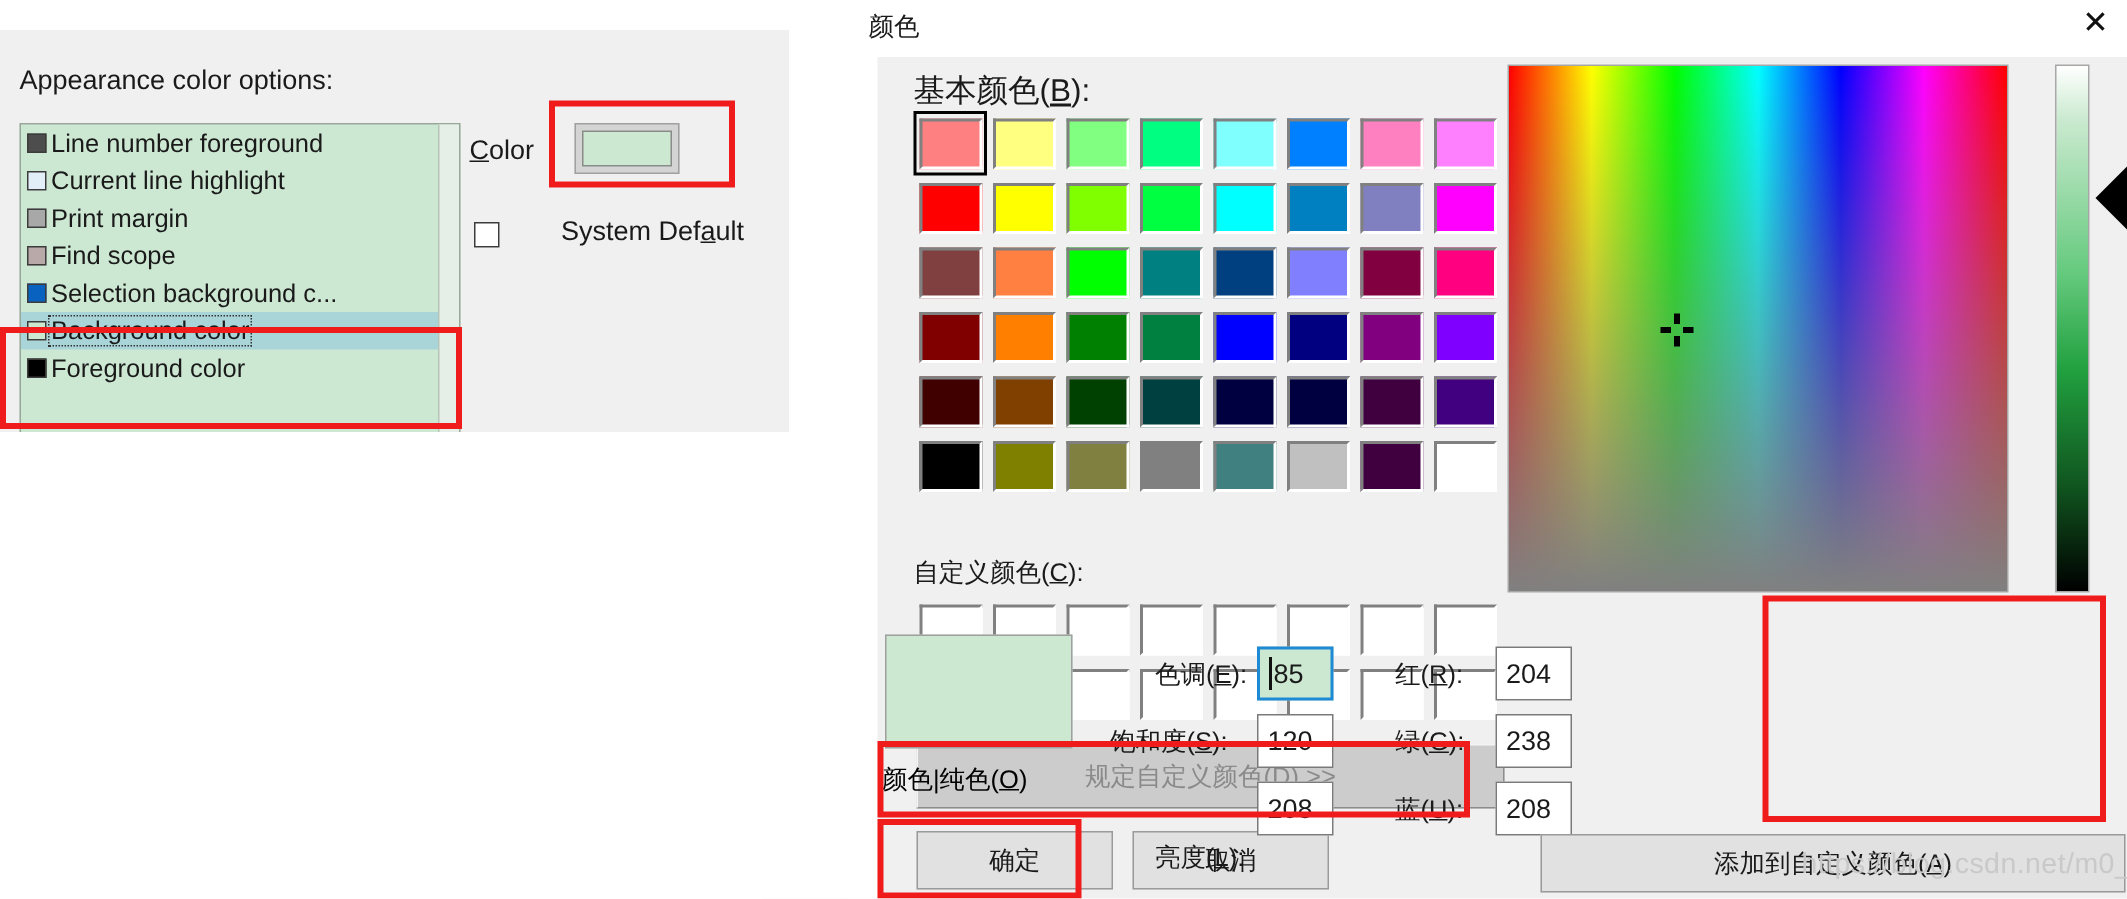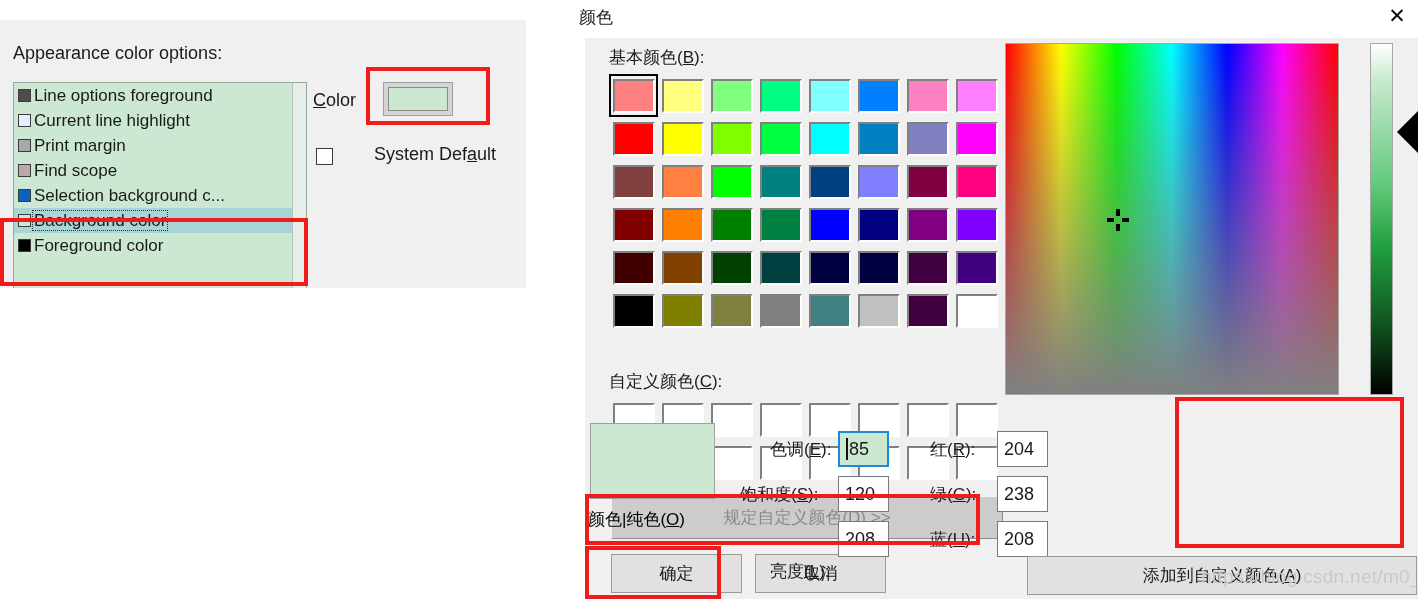--- a/index.html
+++ b/index.html
@@ -41,21 +41,21 @@
   .redbox{position:absolute;border:4px solid #f01c1c;box-sizing:border-box;pointer-events:none;}
 
   
   #color-dialog{position:absolute;left:561px;top:0;width:857px;height:599px;background:#ffffff;}
   #dlg-title{position:absolute;left:18px;top:6px;font-size:17px;color:#1a1a1a;}
   #dlg-close{position:absolute;left:815px;top:0px;width:42px;height:31px;
              display:flex;align-items:center;justify-content:center;
              font-size:21px;color:#111;line-height:1;}
   #dlg-body{position:absolute;left:24px;top:38px;width:833px;height:561px;background:#f0f0f0;}
 
-  #basic-label{position:absolute;left:24px;top:8px;font-size:17px;color:#1a1a1a;}
+  #basic-label{position:absolute;left:24px;top:8px;font-size:21px;color:#1a1a1a;}
   #basic-label .u{text-decoration:underline;}
 
   #basic-grid{position:absolute;left:24px;top:36px;display:grid;
               grid-template-columns:repeat(8,49px);grid-template-rows:repeat(6,43px);}
   .bsw-cell{width:49px;height:43px;display:flex;align-items:center;justify-content:center;}
   .bsw{width:42px;height:34px;border-top:2px solid #808080;border-left:2px solid #808080;
        border-right:2px solid #ffffff;border-bottom:2px solid #ffffff;box-sizing:border-box;}
   .bsw-cell.selected{outline:2px solid #000;outline-offset:-2px;}
 
   #custom-label{position:absolute;left:24px;top:332px;font-size:17px;color:#1a1a1a;}
@@ -135,21 +135,21 @@
 <div id="left-panel">
 
   <div id="appearance-title">
     <span>Appearance color options:</span>
   </div>
 
   <div id="color-list">
     <div id="list-items">
         <div class="clist-item">
           <span class="sw" style="background: rgb(77, 77, 77);"></span>
-          <span class="lbl">Line options foreground</span>
+          <span class="lbl">Line number foreground</span>
         </div>
         <div class="clist-item">
           <span class="sw" style="background: rgb(226, 238, 248);"></span>
           <span class="lbl">Current line highlight</span>
         </div>
         <div class="clist-item">
           <span class="sw" style="background: rgb(168, 168, 168);"></span>
           <span class="lbl">Print margin</span>
         </div>
         <div class="clist-item">

